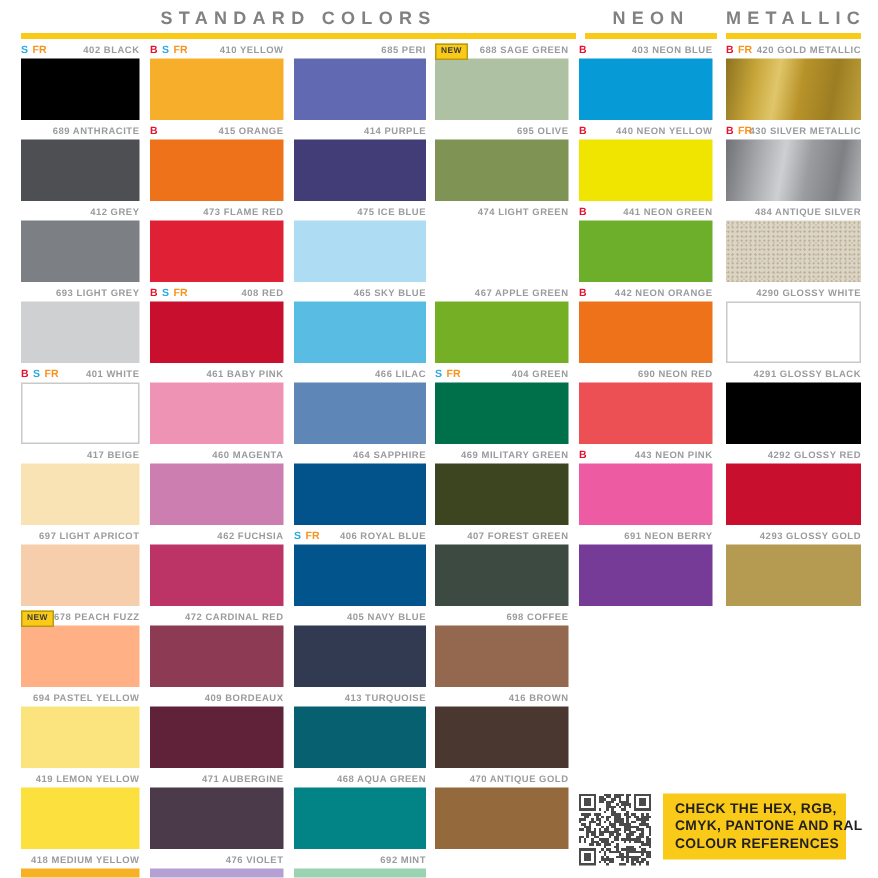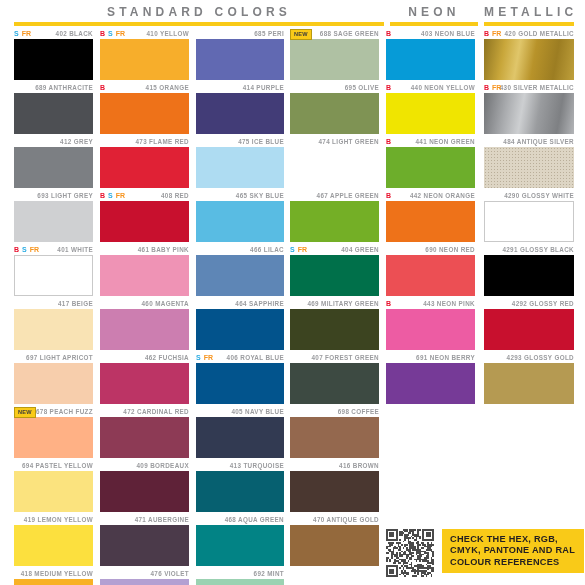--- a/index.html
+++ b/index.html
@@ -58,21 +58,21 @@
   .glossyhdr .rule{height:3.5px;background:#F9CA18;margin-top:4px;width:100%;}
 
   
   .footer{position:absolute;left:386px;top:529px;display:flex;align-items:flex-start;gap:8px;}
   .qr{width:48px;height:48px;display:block;}
   .cta{
     background:#F9CA18;color:#231F20;
     padding:5px 7px 5px 8px;
     font-size:9.2px;font-weight:bold;line-height:11.4px;
     letter-spacing:.25px;text-transform:uppercase;
-    width:142px;box-sizing:border-box;
+    width:122px;box-sizing:border-box;
   }
   .cta div{white-space:nowrap;}
 </style>
 </head>
 <body>
 
 <div class="sheet">
 
   <div class="hdr" id="hdr-standard" style="left:14px;top:6px;width:370px;">
     <div class="ttl">STANDARD COLORS</div>

